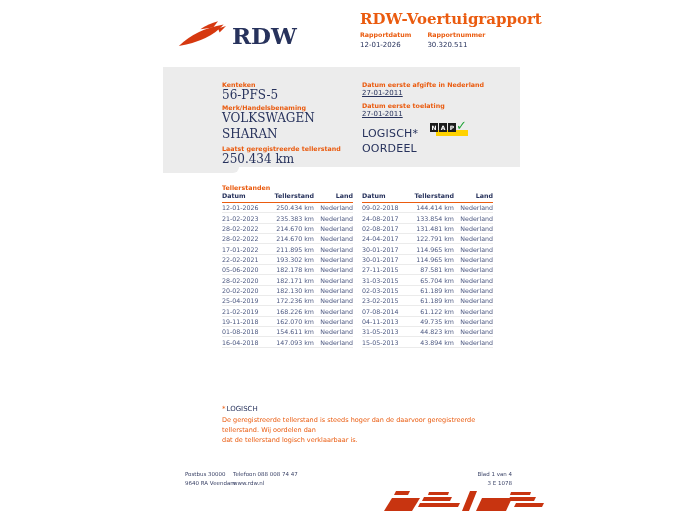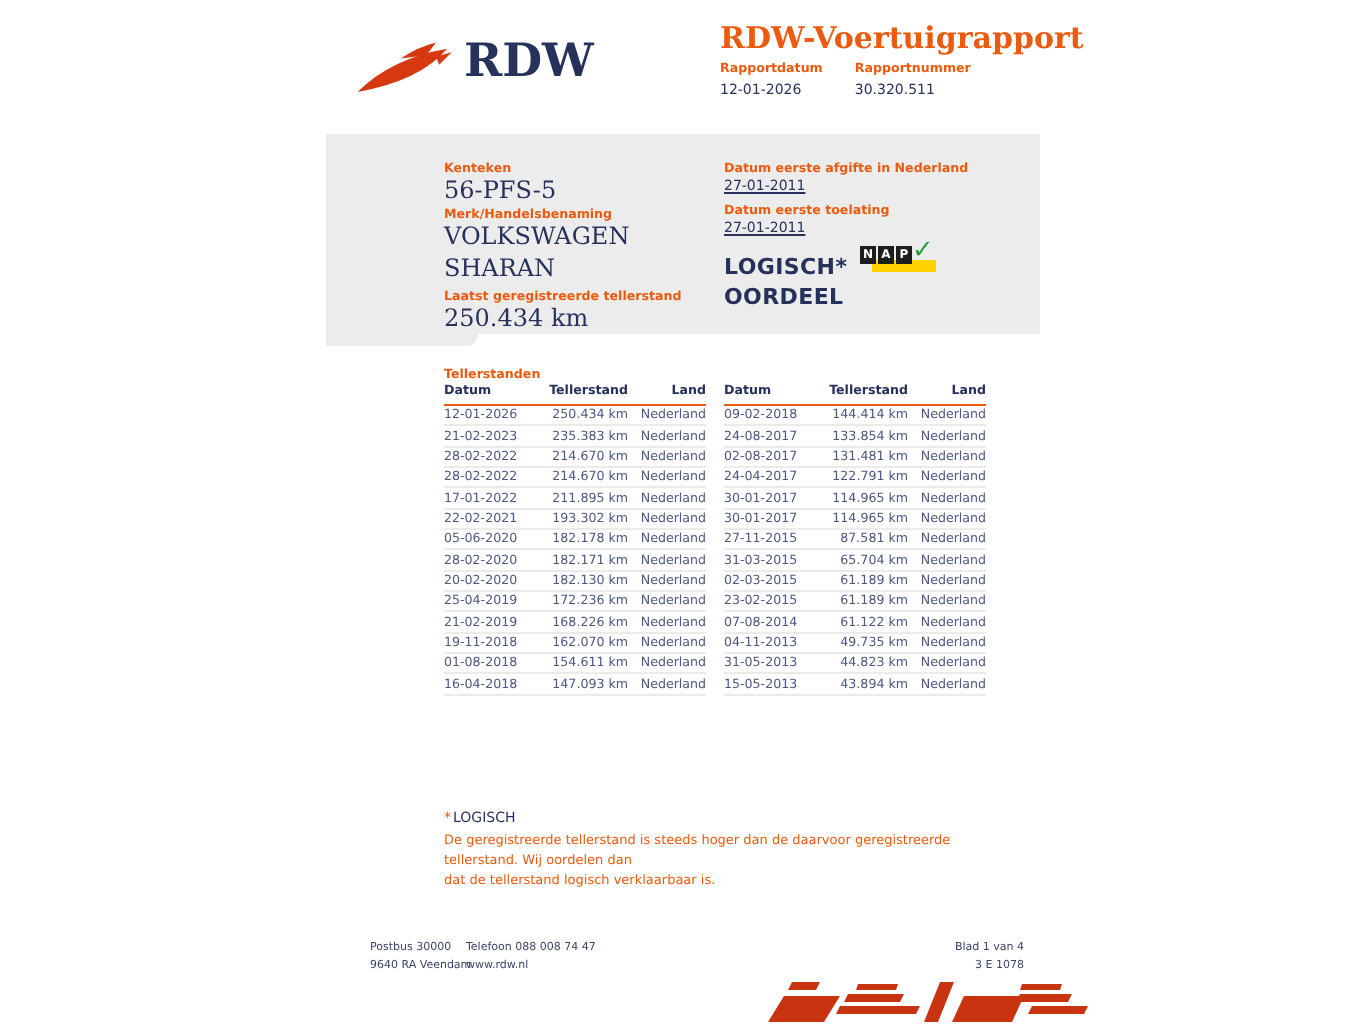--- a/index.html
+++ b/index.html
@@ -3,41 +3,41 @@
 <meta charset="utf-8">
 <style>
   html,body { margin:0; padding:0; background:#ffffff; }
   .page {
     position:relative; width:685px; height:514px; background:#ffffff;
     font-family:"DejaVu Sans","Liberation Sans",sans-serif; overflow:hidden;
   }
   .abs { position:absolute; }
 
   
-  .logo { left:178px; top:12px; display:flex; align-items:center; }
+  .logo { left:178px; top:12px; display:flex; align-items:flex-end; }
   .logo svg { margin-top:7px; }
   .logo-text {
     font-family:"DejaVu Serif","Liberation Serif",serif;
     font-weight:bold; font-size:23px; color:var(--navy); margin-left:6px; line-height:26px;
   }
   .doc-title {
     left:360px; top:10px; font-family:"DejaVu Serif","Liberation Serif",serif;
     font-weight:bold; font-size:15px; color:var(--accent);
   }
   .meta { left:360px; top:31px; display:flex; }
   .meta-col { margin-right:16px; min-width:48px; }
   .olabel { font-size:6.3px; font-weight:bold; color:var(--accent); }
   .meta-val { font-size:7px; color:var(--navy); margin-top:3px; }
 
   
   .panel { left:163px; top:67px; width:357px; height:100px; background:var(--panel); }
   .panel-tab { left:163px; top:167px; width:76px; height:6px; background:var(--panel); border-radius:0 0 7px 0; }
   .serif-val { font-family:"DejaVu Serif","Liberation Serif",serif; font-size:12px; color:var(--navy); }
   .small-val { font-size:7px; color:var(--navy);text-decoration:underline; }
-  .oordeel { font-weight:bold; font-size:11px; line-height:15px; color:var(--navy); letter-spacing:0.2px; }
+  .oordeel { font-weight:normal; font-size:11px; line-height:15px; color:var(--navy); letter-spacing:0.2px; }
 
   
   .nap { left:430px; top:121px; width:42px; height:18px; }
   .nap-bar { position:absolute; left:6px; top:9px; width:32px; height:6px; background:var(--yellow); }
   .nap-squares { position:absolute; left:0; top:2px; display:flex; }
   .nap-sq {
     width:8px; height:9px; background:#1c1c1c; color:#fff; margin-right:1px;
     font-size:6px; font-weight:bold; display:flex; align-items:center; justify-content:center;
   }
   .nap-check {

